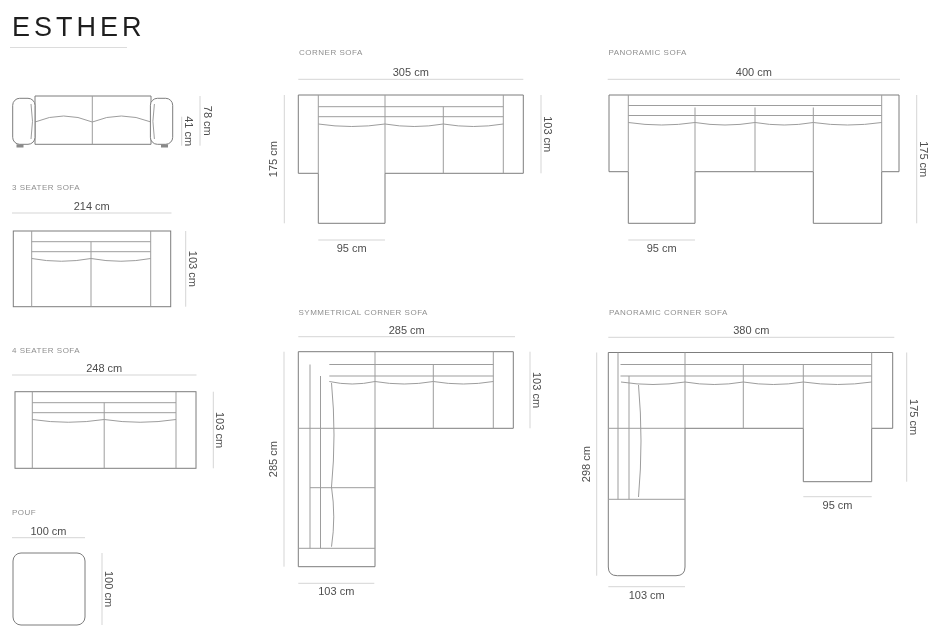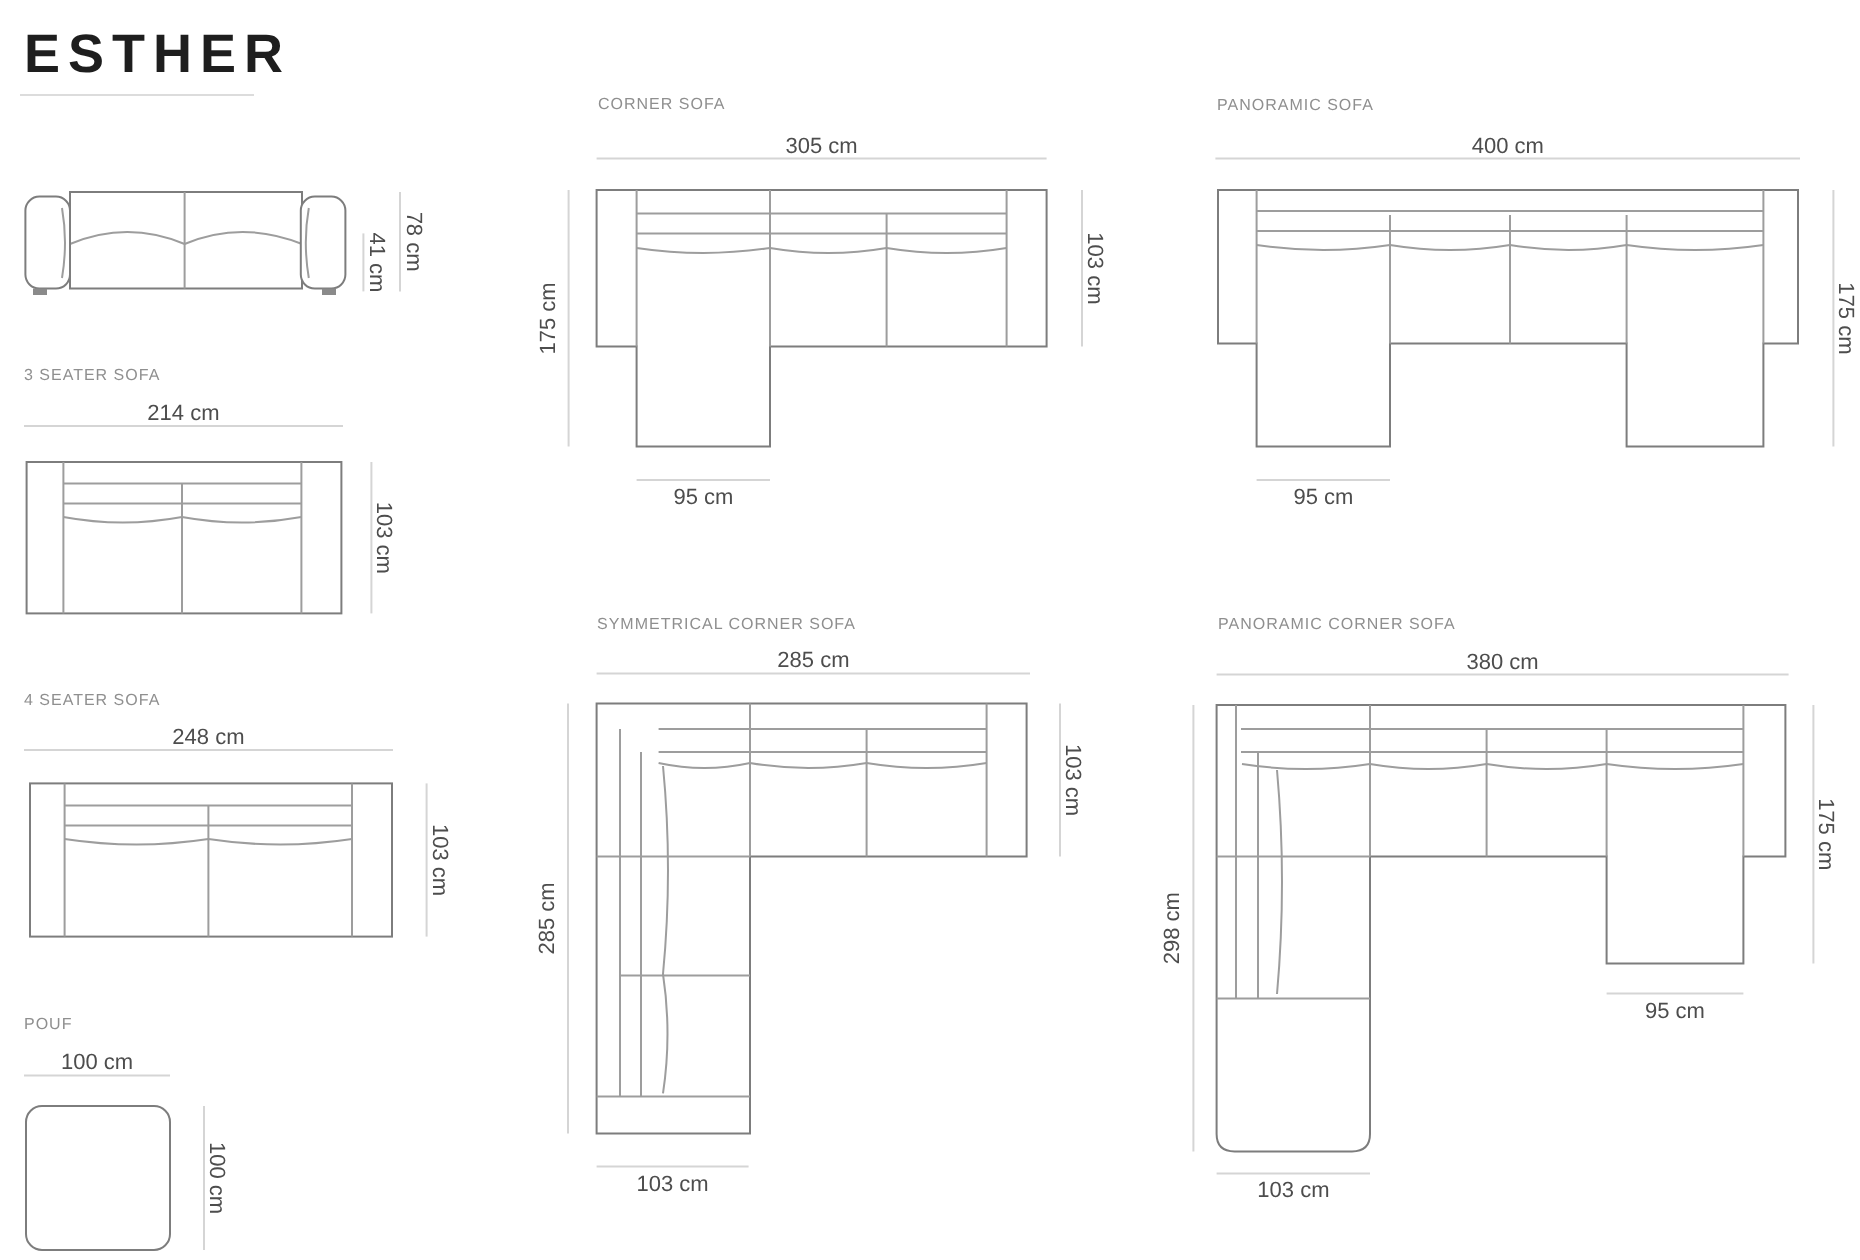--- a/index.html
+++ b/index.html
@@ -1,20 +1,20 @@
 <!DOCTYPE html>
 <html><head>
 <meta charset="utf-8">
 <style>
   html,body{margin:0;padding:0;}
   body{width:930px;height:630px;background:#ffffff;position:relative;overflow:hidden;
        font-family:"Liberation Sans",sans-serif;}
   .sheet{position:absolute;inset:0;}
   .title{position:absolute;left:12px;top:12px;font-size:27px;letter-spacing:4px;
-         color:#1e1e1e;font-weight:700;}
+         color:#1e1e1e;font-weight:400;}
   .title-rule{position:absolute;left:10px;top:47px;width:117px;height:1px;background:#dcdcdc;}
   svg{position:absolute;left:0;top:0;}
   .s1{stroke:#7d7d7d;fill:none;stroke-width:1;}
   .s2{stroke:#9d9d9d;fill:none;stroke-width:1;}
   .s3{stroke:#d5d5d5;fill:none;stroke-width:1;}
   .fw{fill:#ffffff;stroke:#7d7d7d;stroke-width:1;}
   .foot{fill:#8a8a8a;stroke:none;}
   text{font-family:"Liberation Sans",sans-serif;}
   .dimt{font-size:11px;fill:#4d4d4d;}
   .sect{font-size:8px;fill:#8f8f8f;letter-spacing:0.5px;}

